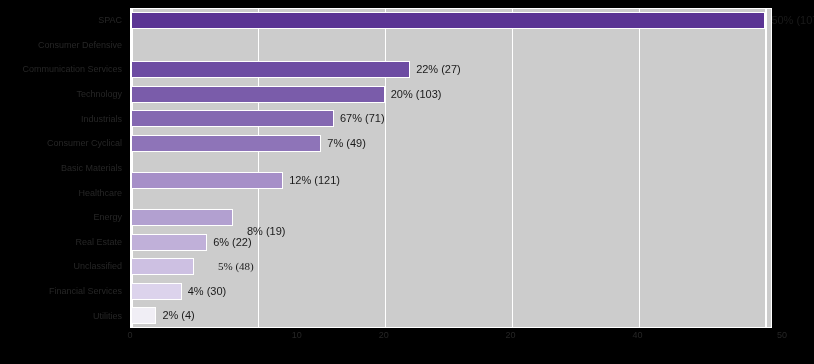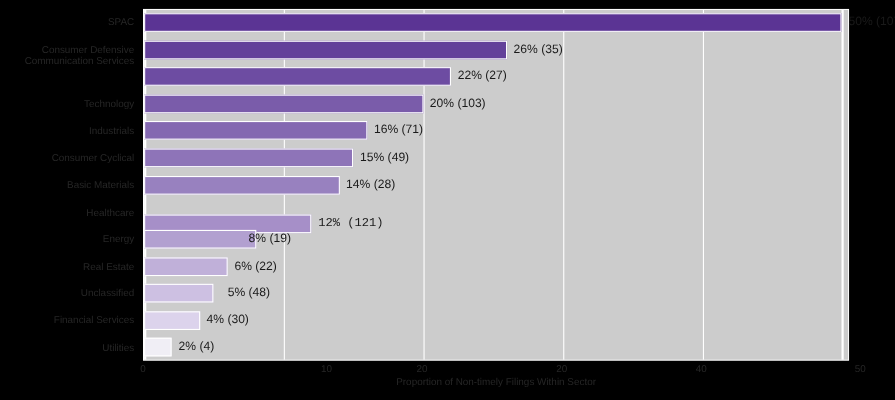--- a/index.html
+++ b/index.html
@@ -100,21 +100,21 @@
   }
 </style>
 </head>
 <body>
 
 <div id="figure">
 
   <div id="ylabels">
       <div class="ylabel" style="top: 31.9231px;">Consumer Defensive</div>
       <div class="ylabel" style="top: 7.30769px;">SPAC</div>
-      <div class="ylabel" style="top: 42px;">Communication Services</div>
+      <div class="ylabel" style="top: 56px;">Communication Services</div>
       <div class="ylabel" style="top: 81.1538px;">Technology</div>
       <div class="ylabel" style="top: 105.769px;">Industrials</div>
       <div class="ylabel" style="top: 130.385px;">Consumer Cyclical</div>
       <div class="ylabel" style="top: 155px;">Basic Materials</div>
       <div class="ylabel" style="top: 179.615px;">Healthcare</div>
       <div class="ylabel" style="top: 204.231px; padding-left: 33px;">Energy</div>
       <div class="ylabel" style="top: 253.462px;">Unclassified</div>
       <div class="ylabel" style="top: 228.846px;">Real Estate</div>
       <div class="ylabel" style="top: 278.077px;">Financial Services</div>
       <div class="ylabel" style="top: 302.692px;">Utilities</div>
@@ -124,74 +124,65 @@
       <div class="gridline" style="left: 0px;"></div>
       <div class="gridline" style="left: 126.877px;"></div>
       <div class="gridline" style="left: 253.755px;"></div>
       <div class="gridline" style="left: 380.632px;"></div>
       <div class="gridline" style="left: 507.51px;"></div>
       <div class="gridline" style="left: 634.387px;"></div>
       <div class="barrow" style="top: 0px; height: 24.6154px;">
         <div class="bar" style="width: 634.387px; background: rgb(91, 52, 148);"></div>
         <div class="barlabel" style="left: 640.387px;">50% (107)</div>
       </div>
-      <div class="barrow" style="top: 24.6154px; height: 24.6154px;">
-        <div class="bar" style="width: 329.881px; background: rgb(99, 64, 154);"></div>
-        <div class="barlabel" style="left: 335.881px;">26% (35)</div>
-      </div>
       <div class="barrow" style="top: 49.2308px; height: 24.6154px;">
         <div class="bar" style="width: 279.13px; background: rgb(109, 76, 162);"></div>
         <div class="barlabel" style="left: 285.13px;">22% (27)</div>
       </div>
       <div class="barrow" style="top: 73.8462px; height: 24.6154px;">
         <div class="bar" style="width: 253.755px; background: rgb(122, 92, 170);"></div>
         <div class="barlabel" style="left: 259.755px;">20% (103)</div>
       </div>
       <div class="barrow" style="top: 98.4615px; height: 24.6154px;">
         <div class="bar" style="width: 203.004px; background: rgb(132, 104, 177);"></div>
-        <div class="barlabel" style="left: 209.004px;">16% (71)</div>
+        <div class="barlabel" style="left: 209.004px;">67% (71)</div>
       </div>
       <div class="barrow" style="top: 123.077px; height: 24.6154px;">
         <div class="bar" style="width: 190.316px; background: rgb(142, 116, 184);"></div>
-        <div class="barlabel" style="left: 196.316px;">15% (49)</div>
+        <div class="barlabel" style="left: 196.316px;">7% (49)</div>
       </div>
-      <div class="barrow" style="top: 147.692px; height: 24.6154px;">
-        <div class="bar" style="width: 177.628px; background: rgb(152, 129, 191);"></div>
-        <div class="barlabel" style="left: 183.628px;">14% (28)</div>
-      </div>
-      <div class="barrow" style="top: 183px; height: 24.6154px; font-family: Liberation Mono, monospace;">
+      <div class="barrow" style="top: 160px; height: 24.6154px;">
         <div class="bar" style="width: 152.253px; background: rgb(166, 143, 200);"></div>
         <div class="barlabel" style="left: 158.253px;">12% (121)</div>
       </div>
       <div class="barrow" style="top: 196.923px; height: 24.6154px;">
         <div class="bar" style="width: 101.502px; background: rgb(178, 160, 208);"></div>
-        <div class="barlabel" style="left: 95px;">8% (19)</div>
+        <div class="barlabel" style="left: 116px; margin-top: 14px;">8% (19)</div>
       </div>
       <div class="barrow" style="top: 221.538px; height: 24.6154px;">
         <div class="bar" style="width: 76.1265px; background: rgb(192, 176, 217);"></div>
         <div class="barlabel" style="left: 82.1265px;">6% (22)</div>
       </div>
       <div class="barrow" style="top: 246.154px; height: 24.6154px;">
         <div class="bar" style="width: 63.4387px; background: rgb(205, 192, 226);"></div>
-        <div class="barlabel" style="left: 76px;">5% (48)</div>
+        <div class="barlabel" style="left: 87px; font-family: Liberation Serif, serif;">5% (48)</div>
       </div>
       <div class="barrow" style="top: 270.769px; height: 24.6154px;">
         <div class="bar" style="width: 50.751px; background: rgb(220, 211, 236);"></div>
         <div class="barlabel" style="left: 56.751px;">4% (30)</div>
       </div>
       <div class="barrow" style="top: 295.385px; height: 24.6154px;">
         <div class="bar" style="width: 25.3755px; background: rgb(240, 238, 245);"></div>
         <div class="barlabel" style="left: 31.3755px;">2% (4)</div>
       </div>
     </div>
 
   <div id="xaxis">
       <div class="xtick" style="left: 0px;">0</div>
       <div class="xtick" style="left: 126.877px; margin-left: 40px;">10</div>
       <div class="xtick" style="left: 253.755px;">20</div>
       <div class="xtick" style="left: 380.632px;">20</div>
       <div class="xtick" style="left: 507.51px;">40</div>
       <div class="xtick" style="left: 652px;">50</div>
     </div>
 
-  <div id="xtitle">Proportion of Non-timely Filings Within Sector</div>
 
 </div>
 
 </body></html>

